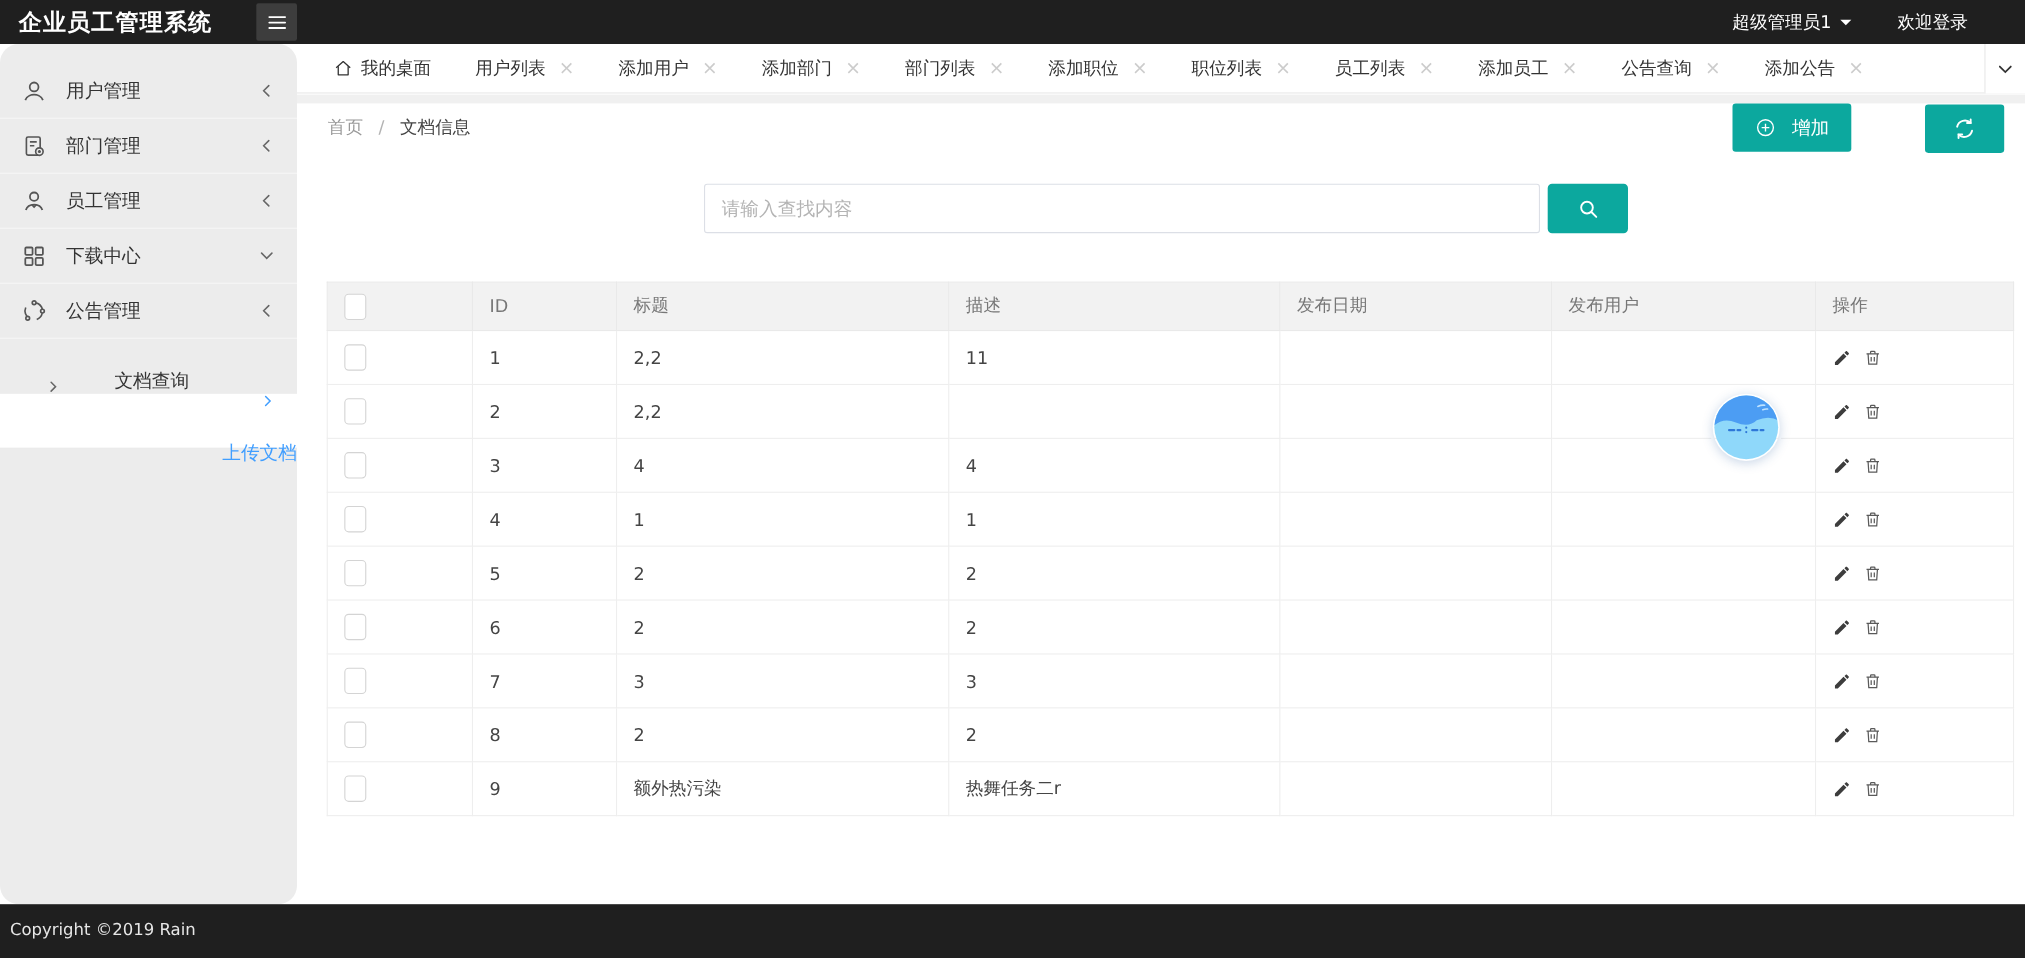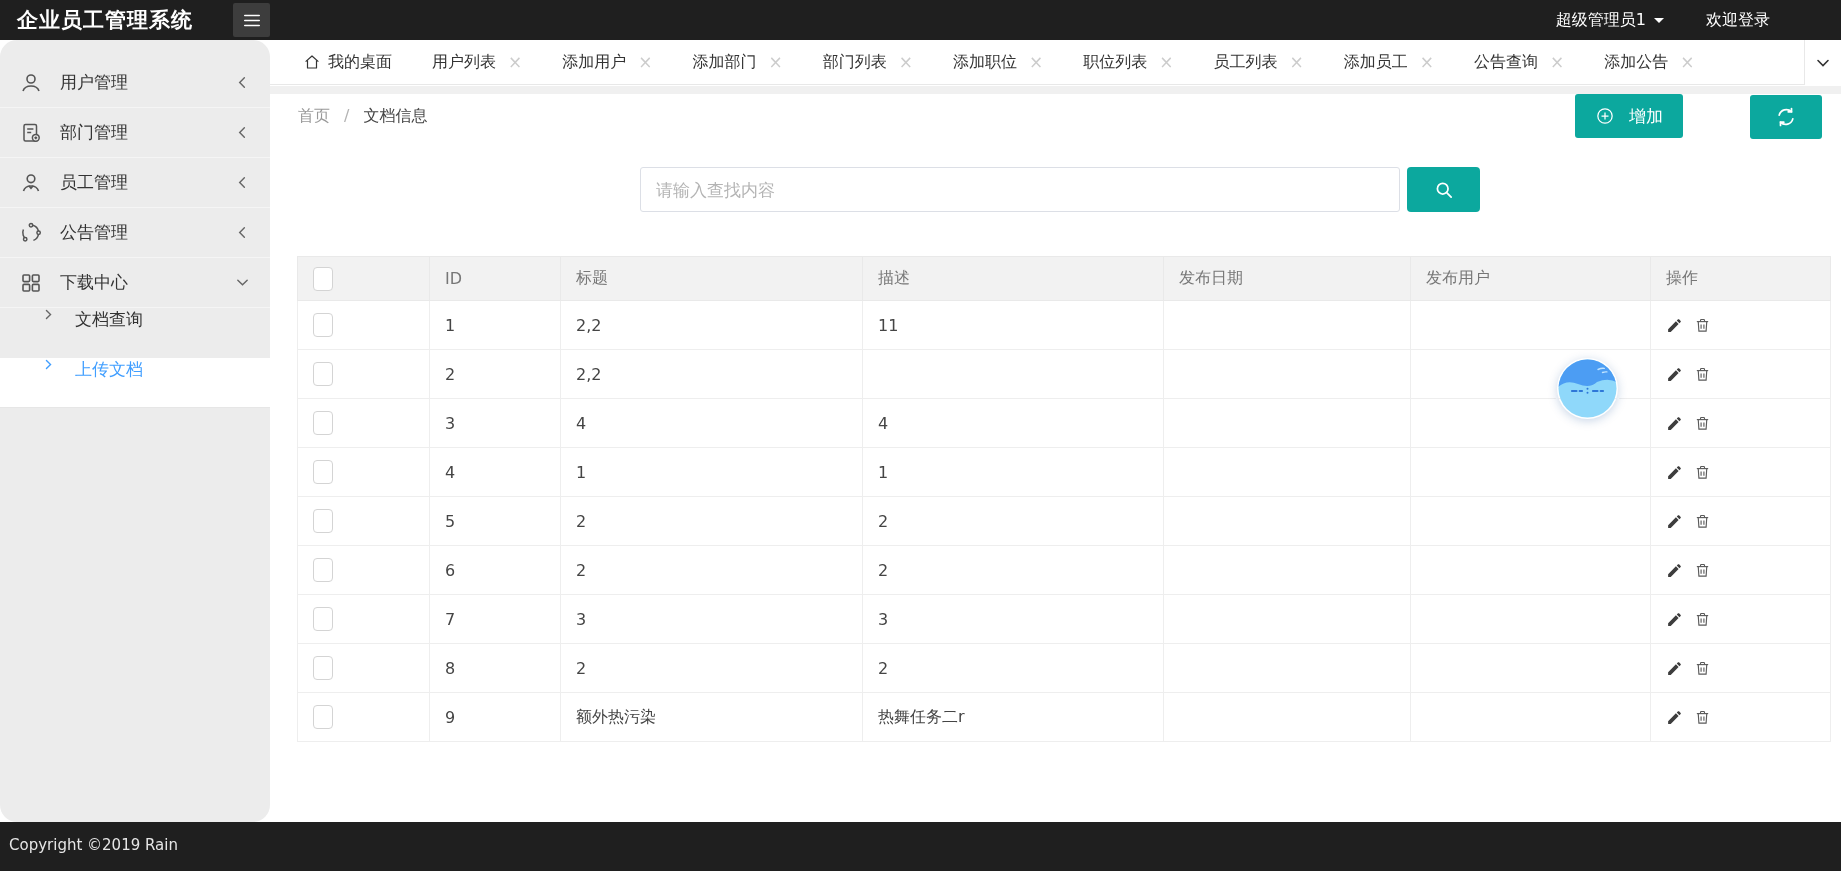--- a/index.html
+++ b/index.html
@@ -10,37 +10,37 @@
     color:#333;
     --teal:#0ca89e; --blue:#409eff; --dark:#1f1f1f; --sidegray:#ececec;
   }
   svg { display:block; }
 
   
   .topbar { position:absolute; left:0; top:0; width:1841px; height:40px; background:var(--dark); z-index:30; }
   .app-title { position:absolute; left:17px; top:0; line-height:40px; font-size:21px; font-weight:bold; color:#fff; letter-spacing:1px; }
   .menu-btn { position:absolute; left:233px; top:3px; width:37px; height:34px; background:#3d3d3d; border-radius:2px; display:flex; align-items:center; justify-content:center; cursor:pointer; }
   .menu-btn svg { width:18px; height:15px; }
-  .topbar-right { position:absolute; right:0; top:0; height:40px; display:flex; align-items:center; padding-right:71px; }
+  .topbar-right { position:absolute; right:0; top:0; height:40px; display:flex; align-items:center; padding-right:52px; }
   .user-drop { display:flex; align-items:center; color:#fff; font-size:16px; cursor:pointer; margin-right:42px; }
   .caret-down { width:0; height:0; border:5px solid transparent; border-top-color:#fff; margin-left:8px; margin-top:5px; }
   .welcome { color:#fff; font-size:16px; cursor:pointer; }
 
   
   .sidebar { position:absolute; left:0; top:40px; width:270px; height:782px; background:var(--sidegray); z-index:20; padding-top:18px;border-radius:17px; }
   .side-item { height:50px; display:flex; align-items:center; padding:0 20px 0 19px; border-bottom:1px solid #f5f5f5; cursor:pointer; }
   .side-item .s-icon { width:24px; height:24px; margin-right:17px; }
   .side-item .s-icon svg { width:24px; height:24px; }
   .side-item .s-label { flex:1; font-size:17px; color:#333; }
   .side-item .s-chev { color:#666; width:15px; height:15px; }
   .side-item .s-chev svg { width:15px; height:15px; }
-  .sub-item { height:50px; display:flex; align-items:flex-start; padding-left:42px; font-size:17px; color:#333; cursor:pointer; }
+  .sub-item { height:50px; display:flex; align-items:flex-end; padding-left:42px; font-size:17px; color:#333; cursor:pointer;gap:29px; }
   .sub-item .sub-chev { width:13px; height:13px; margin-right:20px; color:#666; }
   .sub-item .sub-chev svg { width:13px; height:13px; }
-  .sub-item.active { background:#fff; color:var(--blue); border-bottom:1px solid #e6e6e6; }
+  .sub-item.active { background:#fff; color:var(--blue); border-bottom:1px solid #e6e6e6;flex-direction:column; }
   .sub-item.active .sub-chev { color:var(--blue); }
 
   
   .main { position:absolute; left:270px; top:40px; width:1571px; height:782px; background:#fff; }
 
   .tabbar { position:absolute; left:0; top:0; width:100%; height:45px; background:#fff; border-bottom:1px solid #e8e8e8; display:flex; align-items:center; padding-left:13px; }
   .gray-strip { position:absolute; left:0; top:46px; width:100%; height:8px; background:#f0f0f0; }
   .tab { display:flex; align-items:center; height:45px; padding:0 20px; font-size:16px; color:#333; cursor:pointer; white-space:nowrap; }
   .home-ic { width:18px; height:18px; margin-right:7px; }
   .home-ic svg { width:18px; height:18px; }
@@ -144,49 +144,49 @@
         </span>
     <span class="s-label">员工管理</span>
     <span class="s-chev">
           <svg viewBox="0 0 16 16" fill="none" stroke="#666" stroke-width="1.5" stroke-linecap="round">
             <path d="M10 3L5 8l5 5"></path>
           </svg>
         </span>
   </div>
       <div class="side-item">
     <span class="s-icon">
+          <svg viewBox="0 0 24 24" fill="none" stroke="#555" stroke-width="1.6">
+            <rect x="4" y="4" width="6.6" height="6.6" rx="1"></rect>
+            <rect x="13.4" y="4" width="6.6" height="6.6" rx="1"></rect>
+            <rect x="4" y="13.4" width="6.6" height="6.6" rx="1"></rect>
+            <rect x="13.4" y="13.4" width="6.6" height="6.6" rx="1"></rect>
+          </svg>
+        </span>
+    <span class="s-label">下载中心</span>
+    <span class="s-chev">
+          <svg viewBox="0 0 16 16" fill="none" stroke="#666" stroke-width="1.5" stroke-linecap="round">
+            <path d="M3 5.5l5 5 5-5"></path>
+          </svg>
+        </span>
+  </div>
+      <div class="side-item">
+    <span class="s-icon">
           <svg viewBox="0 0 24 24" fill="none" stroke="#555" stroke-width="1.5">
             <path d="M13.8 4.3a8 8 0 0 1 5.7 6"></path>
             <path d="M19.4 13.6a8 8 0 0 1-5 5.8"></path>
             <path d="M7.8 18.6A8 8 0 0 1 4.4 8.5"></path>
             <circle cx="12" cy="4.2" r="1.7" fill="#ececec"></circle>
             <circle cx="19.6" cy="11.8" r="1.7" fill="#ececec"></circle>
             <circle cx="6.2" cy="18.3" r="1.7" fill="#ececec"></circle>
           </svg>
         </span>
     <span class="s-label">公告管理</span>
     <span class="s-chev">
           <svg viewBox="0 0 16 16" fill="none" stroke="#666" stroke-width="1.5" stroke-linecap="round">
             <path d="M10 3L5 8l5 5"></path>
-          </svg>
-        </span>
-  </div>
-      <div class="side-item">
-    <span class="s-icon">
-          <svg viewBox="0 0 24 24" fill="none" stroke="#555" stroke-width="1.6">
-            <rect x="4" y="4" width="6.6" height="6.6" rx="1"></rect>
-            <rect x="13.4" y="4" width="6.6" height="6.6" rx="1"></rect>
-            <rect x="4" y="13.4" width="6.6" height="6.6" rx="1"></rect>
-            <rect x="13.4" y="13.4" width="6.6" height="6.6" rx="1"></rect>
-          </svg>
-        </span>
-    <span class="s-label">下载中心</span>
-    <span class="s-chev">
-          <svg viewBox="0 0 16 16" fill="none" stroke="#666" stroke-width="1.5" stroke-linecap="round">
-            <path d="M3 5.5l5 5 5-5"></path>
           </svg>
         </span>
   </div>
     </div>
   <div id="side-subitems">
       <div class="sub-item">
     <span class="sub-chev">
       <svg viewBox="0 0 16 16" fill="none" stroke="currentColor" stroke-width="1.7" stroke-linecap="round">
             <path d="M5.5 3l5 5-5 5"></path>
           </svg>

